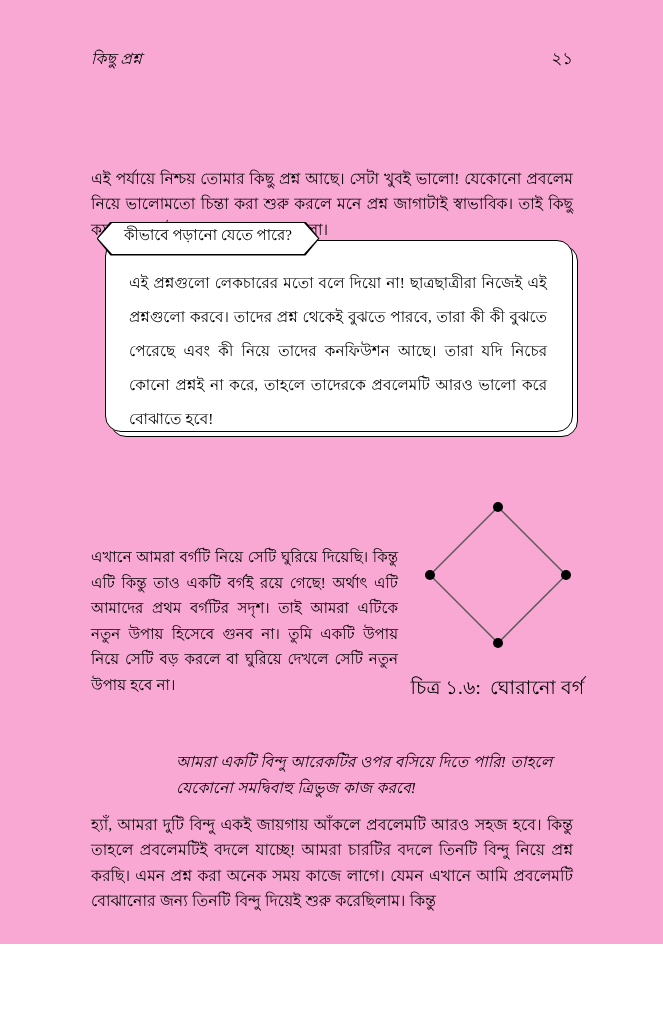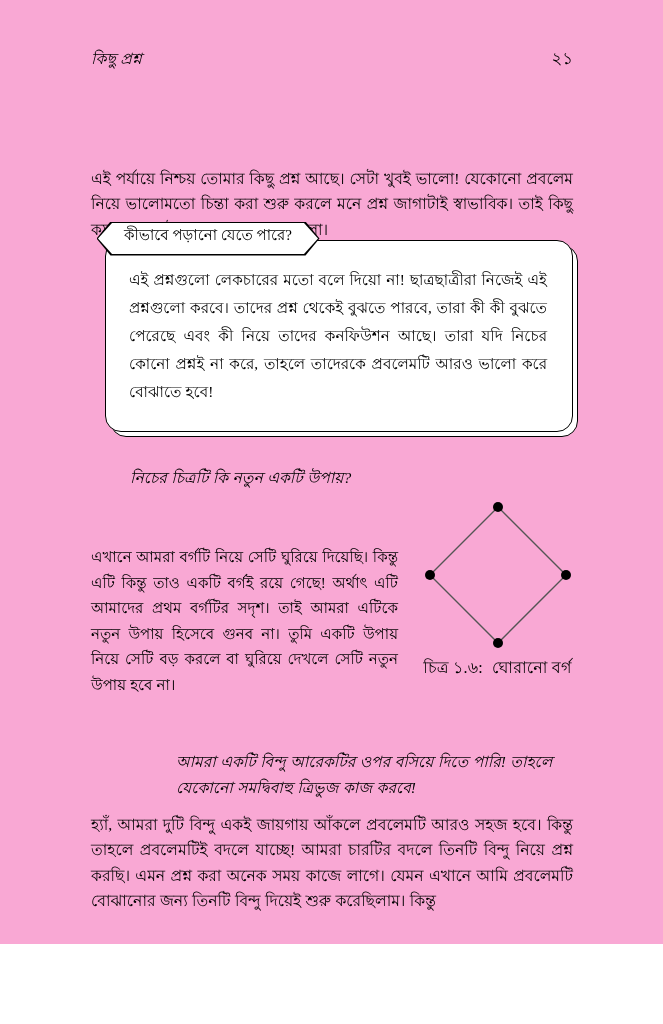--- a/index.html
+++ b/index.html
@@ -96,21 +96,21 @@
     border-radius: 16px;
     background: #ffffff;
     box-sizing: border-box;
   }
   .callout-text {
     position: absolute;
     left: 24px;
     top: 26px;
     width: 418px;
     font-size: 15.2px;
-    line-height: 28px;
+    line-height: 34px;
     text-align: justify;
     word-spacing: 0.4px;
   }
   
   .callout-tab {
     position: absolute;
     left: -7px;
     top: -17px;
     height: 31px;
     padding: 0 26px 0 26px;
@@ -164,21 +164,22 @@
     left: 410px;
     top: 495px;
     width: 175px;
     text-align: center;
   }
   .figure-svg {
     display: block;
     margin: 0 auto;
   }
   .figure-caption {
-    font-size: 16px;
+    margin-top: 18px;
+    font-size: 19px;
     white-space: nowrap;
     letter-spacing: 0.2px;
   }
   .figure-caption .cap-gap { display: inline-block; width: 9px; }
 
   
   #para-rotate {
     position: absolute;
     left: 91px;
     top: 530px;
@@ -207,21 +208,20 @@
     <div class="callout-box"></div>
     <div class="callout-tab-outline" style="width: 223px; height: 34px; left: -8.5px; top: -18.5px;">
       <span style="visibility:hidden;padding:0 26px;display:inline-block">কীভাবে পড়ানো যেতে পারে?</span>
     </div>
     <div class="callout-tab">
       <span class="callout-tab-label">কীভাবে পড়ানো যেতে পারে?</span>
     </div>
     <div class="callout-text">এই প্রশ্নগুলো লেকচারের মতো বলে দিয়ো না!  ছাত্রছাত্রীরা নিজেই এই প্রশ্নগুলো করবে। তাদের প্রশ্ন থেকেই বুঝতে পারবে, তারা কী কী বুঝতে পেরেছে এবং কী নিয়ে তাদের কনফিউশন আছে। তারা যদি নিচের কোনো প্রশ্নই না করে, তাহলে তাদেরকে প্রবলেমটি আরও ভালো করে বোঝাতে হবে!</div>
   </div>
 
-  <div class="italic-line" id="q-new-way">নিচের চিত্রটি কি নতুন একটি উপায়?</div>
 
   <div class="figure-block">
     <svg class="figure-svg" width="160" height="160" viewBox="0 0 160 160">
       <polygon points="80,12 148,80 80,148 12,80" fill="none" stroke="#555555" stroke-width="1.4"></polygon>
       <circle cx="80" cy="12" r="5" fill="#000000"></circle>
       <circle cx="148" cy="80" r="5" fill="#000000"></circle>
       <circle cx="80" cy="148" r="5" fill="#000000"></circle>
       <circle cx="12" cy="80" r="5" fill="#000000"></circle>
     </svg>
     <div class="figure-caption">

